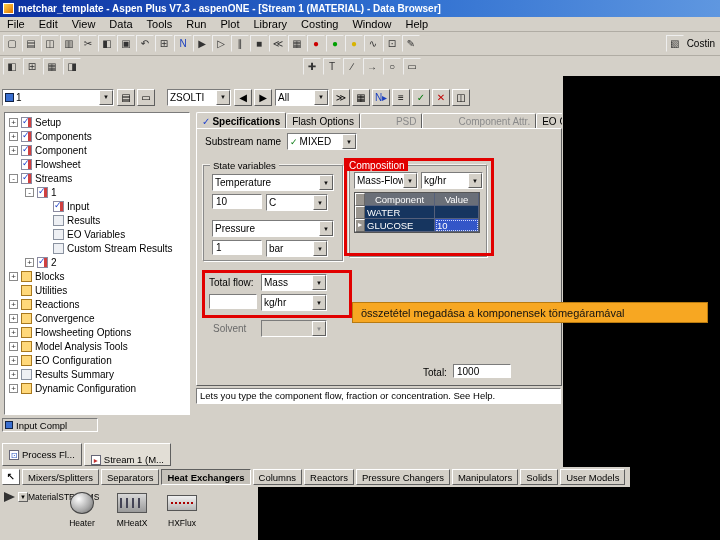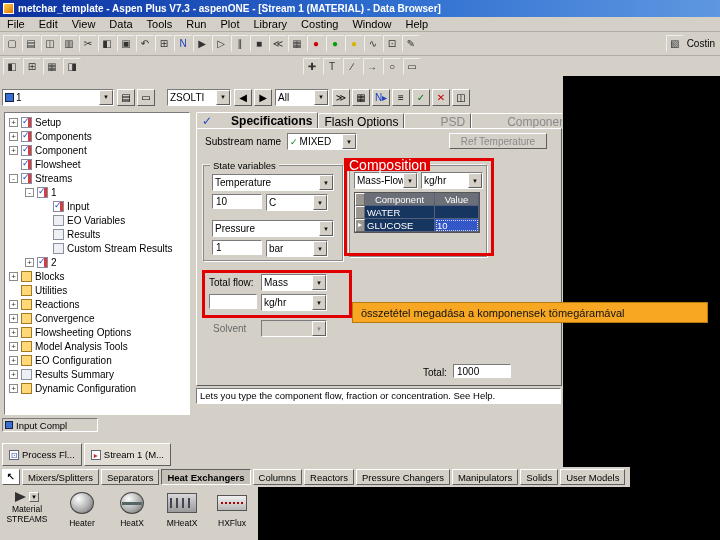--- a/index.html
+++ b/index.html
@@ -37,21 +37,21 @@
 .exp{width:9px;height:9px;border:1px solid #8a8a8a;background:#fff;font-size:8px;line-height:7px;text-align:center;margin-right:3px;flex:none;color:#333;}
 .exp:empty{visibility:hidden;}
 .ticon{width:11px;height:11px;margin-right:3px;flex:none;position:relative;background:#fff;border:1px solid #8a8aa0;}
 .ticon.k-check::before{content:"";position:absolute;right:0;top:0;width:3px;height:100%;background:#d04040;}
 .ticon.k-check::after{content:"✓";position:absolute;left:0;top:-2px;font-size:9px;font-weight:bold;color:#2244cc;}
 .ticon.k-folder{background:#ffd87a;border-color:#a8781e;}
 .ticon.k-sheet{background:#eef0f4;border-color:#8a92a0;}
 
 .formpanel{left:196px;top:112px;width:366px;height:274px;}
 .tabstrip{position:absolute;left:0;top:0;width:366px;height:16px;display:flex;align-items:flex-end;overflow:hidden;}
-.ftab{height:15px;padding:1px 5px 0;font-size:12px;background:#d4d0c8;border:1px solid;border-color:#fff #5f5f5f #5f5f5f #fff;border-bottom:none;border-radius:2px 2px 0 0;white-space:nowrap;display:flex;align-items:flex-start;gap:19px;}
+.ftab{height:15px;padding:1px 5px 0;font-size:10px;background:#d4d0c8;border:1px solid;border-color:#fff #5f5f5f #5f5f5f #fff;border-bottom:none;border-radius:2px 2px 0 0;white-space:nowrap;display:flex;align-items:center;gap:2px;}
 .ftab.is-active{height:16px;font-weight:bold;}
 .ftab.is-disabled{color:#8a8a8a;padding-left:35px;}
 .ftab .tick{display:none;}
 .ftab.is-checked .tick{display:inline;color:#2244cc;font-weight:bold;}
 .tick::before{content:"✓";}
 .formbody{position:absolute;left:0;top:16px;width:366px;height:258px;background:#d4d0c8;border:1px solid;border-color:#fff #5f5f5f #5f5f5f #fff;}
 .lbl{position:absolute;font-size:10px;white-space:nowrap;}
 .cabs{position:absolute;}
 .fabs{position:absolute;}
 .field{background:#fff;border:1px solid;border-color:#7b7b7b #fff #fff #7b7b7b;font-size:10px;line-height:13px;padding:0 3px;}
@@ -66,47 +66,47 @@
 .gcomp{width:70px;}
 .gval{width:44px;}
 .gbody .gcell{background:#16355f;color:#fff;}
 .gbody .gval.is-selected{background:#3356c8;outline:1px dotted #cfd8ff;outline-offset:-2px;}
 
 .helpbar{left:196px;top:388px;width:365px;height:16px;background:#fff;border:1px solid;border-color:#7b7b7b #fff #fff #7b7b7b;font-size:9.5px;line-height:14px;padding:0 3px;white-space:nowrap;overflow:hidden;}
 .statusmini{left:2px;top:418px;width:96px;height:14px;background:#d4d0c8;border:1px solid;border-color:#7b7b7b #fff #fff #7b7b7b;display:flex;align-items:center;gap:3px;font-size:9.5px;padding:0 2px;white-space:nowrap;overflow:hidden;}
 .statusicon{width:8px;height:8px;background:#3a6fd0;border:1px solid #112244;flex:none;}
 .wtabs{left:2px;top:443px;width:300px;height:17px;display:flex;gap:2px;}
 .wtab{height:23px;display:flex;align-items:center;gap:3px;padding:0 6px;background:#d4d0c8;border:1px solid;border-color:#fff #5f5f5f #5f5f5f #fff;font-size:9.5px;white-space:nowrap;}
-.wtab.is-active{background:#e2ded6;}
+.wtab.is-active{background:#e2ded6;align-items:flex-end;}
 .wicon{width:10px;height:10px;border:1px solid #667;background:#fff;font-size:8px;line-height:9px;text-align:center;flex:none;}
 .wicon.k-flowsheet::before{content:"⊡";color:#2a56c0;}
 .wicon.k-stream::before{content:"▸";color:#c03030;}
 
 .palettestrip{left:0;top:467px;width:630px;height:20px;display:flex;align-items:center;gap:2px;padding:0 2px;overflow:hidden;}
 .pointerbtn{width:18px;height:16px;background:#fff;border:1px solid;border-color:#fff #5f5f5f #5f5f5f #fff;font-size:10px;text-align:center;line-height:14px;flex:none;}
 .pointerbtn::before{content:"↖";font-weight:bold;}
 .ptab{height:16px;display:flex;align-items:center;padding:0 5px;background:#d4d0c8;border:1px solid;border-color:#fff #5f5f5f #5f5f5f #fff;font-size:9.5px;white-space:nowrap;}
 .ptab.is-active{background:#c4c0b8;border-color:#5f5f5f #fff #fff #5f5f5f;font-weight:bold;}
 .palettebody{left:0;top:487px;width:258px;height:53px;display:flex;align-items:flex-start;gap:10px;padding:3px 2px 0 4px;}
-.streamsel{width:46px;display:flex;flex-direction:column;align-items:center;font-size:8.5px;line-height:10px;}
+.streamsel{width:46px;display:flex;flex-direction:row;align-items:center;font-size:8.5px;line-height:10px;}
 .streamsel .row{display:flex;align-items:center;gap:3px;height:14px;}
 .stream-arrow{width:0;height:0;border-left:11px solid #333;border-top:5px solid transparent;border-bottom:5px solid transparent;}
 .ddmini{width:10px;height:10px;background:#d4d0c8;border:1px solid;border-color:#fff #5f5f5f #5f5f5f #fff;font-size:6px;text-align:center;line-height:8px;}
 .ddmini::after{content:"▼";}
 .model{width:44px;display:flex;flex-direction:column;align-items:center;gap:2px;font-size:8.5px;}
 .micon{height:26px;display:flex;align-items:center;justify-content:center;}
 .micon.k-sphere .shape,.micon.k-sphere-x .shape{width:24px;height:22px;border-radius:50%;background:radial-gradient(circle at 35% 30%,#fdfdfd,#a8a8a8 60%,#5f5f5f);border:1px solid #444;position:relative;}
 .micon.k-sphere-x .shape::after{content:"";position:absolute;top:9px;left:1px;right:1px;height:3px;background:#566;}
 .micon.k-zigzag .shape{width:30px;height:20px;border:1px solid #555;background:linear-gradient(#d8d8d8,#9a9a9a);position:relative;}
 .micon.k-zigzag .shape::after{content:"";position:absolute;left:2px;right:2px;top:4px;height:10px;background:repeating-linear-gradient(90deg,#445 0 2px,transparent 2px 6px);}
 .micon.k-flux .shape{width:30px;height:16px;border:1px solid #555;background:linear-gradient(#f0f0f0,#b8b8b8);position:relative;}
 .micon.k-flux .shape::after{content:"";position:absolute;left:3px;right:3px;top:6px;border-top:2px dotted #a00;}
 
 .redbox{border:3px solid #e10000;z-index:5;pointer-events:none;}
-.rlabel{position:absolute;top:-1px;left:-1px;background:#e10000;color:#fff;font-size:14px;line-height:11px;padding:0 3px;}
+.rlabel{position:absolute;top:-1px;left:-1px;background:#e10000;color:#fff;font-size:10px;line-height:11px;padding:0 3px;}
 .annotation{left:352px;top:262px;width:356px;height:21px;background:#f7a722;border:1px solid #b87a10;z-index:6;display:flex;align-items:center;padding:0 8px;font-size:11px;color:#111;white-space:nowrap;margin-top:40px;}
 </style>
 </head>
 <body>
 
 <div id="stage">
 
   <div class="abs titlebar">
     <span class="appicon"></span>
     <span class="title">metchar_template - Aspen Plus V7.3 - aspenONE - [Stream 1 (MATERIAL) - Data Browser]</span>
@@ -306,27 +306,27 @@
 
       <div class="titem" style="padding-left: 36px;">
         <span class="exp"></span>
         <span class="ticon k-check"></span>
         <span>Input</span>
       </div>
 
       <div class="titem" style="padding-left: 36px;">
         <span class="exp"></span>
         <span class="ticon k-sheet"></span>
-        <span>EO Variables</span>
+        <span>Results</span>
       </div>
 
       <div class="titem" style="padding-left: 36px;">
         <span class="exp"></span>
         <span class="ticon k-sheet"></span>
-        <span>Results</span>
+        <span>EO Variables</span>
       </div>
 
       <div class="titem" style="padding-left: 36px;">
         <span class="exp"></span>
         <span class="ticon k-sheet"></span>
         <span>Custom Stream Results</span>
       </div>
 
       <div class="titem" style="padding-left: 20px;">
         <span class="exp">+</span>
@@ -425,21 +425,20 @@
     <div class="formbody">
 
       <span class="lbl" style="left:8px;top:7px">Substream name</span>
       <div class="combo cabs" style="left:90px;top:4px;width:70px">
         <span class="txt">
             <span class="gtick"></span>
             <span>MIXED</span>
           </span>
         <span class="dd"></span>
       </div>
-      <div class="btn disabled fabs" style="left:252px;top:4px;width:98px;height:16px">Ref Temperature</div>
 
       <div class="group" style="left:6px;top:36px;width:140px;height:96px">
         <span class="group-label">State variables</span>
         <div class="combo cabs" style="left:8px;top:8px;width:122px">
           <span class="txt">Temperature</span>
           <span class="dd"></span>
         </div>
         <div class="field fabs" style="left:8px;top:28px;width:50px;height:15px">10</div>
         <div class="combo cabs" style="left:62px;top:28px;width:62px">
           <span class="txt">C</span>
@@ -583,26 +582,20 @@
     </div>
     <div class="igroup" style="gap:6px;align-items:flex-start">
 
         <div class="model">
           <span class="micon k-sphere">
             <span class="shape"></span>
           </span>
           <span>Heater</span>
         </div>
 
-        <div class="model">
-          <span class="micon k-sphere-x">
-            <span class="shape"></span>
-          </span>
-          <span>HeatX</span>
-        </div>
 
         <div class="model">
           <span class="micon k-zigzag">
             <span class="shape"></span>
           </span>
           <span>MHeatX</span>
         </div>
 
         <div class="model">
           <span class="micon k-flux">

